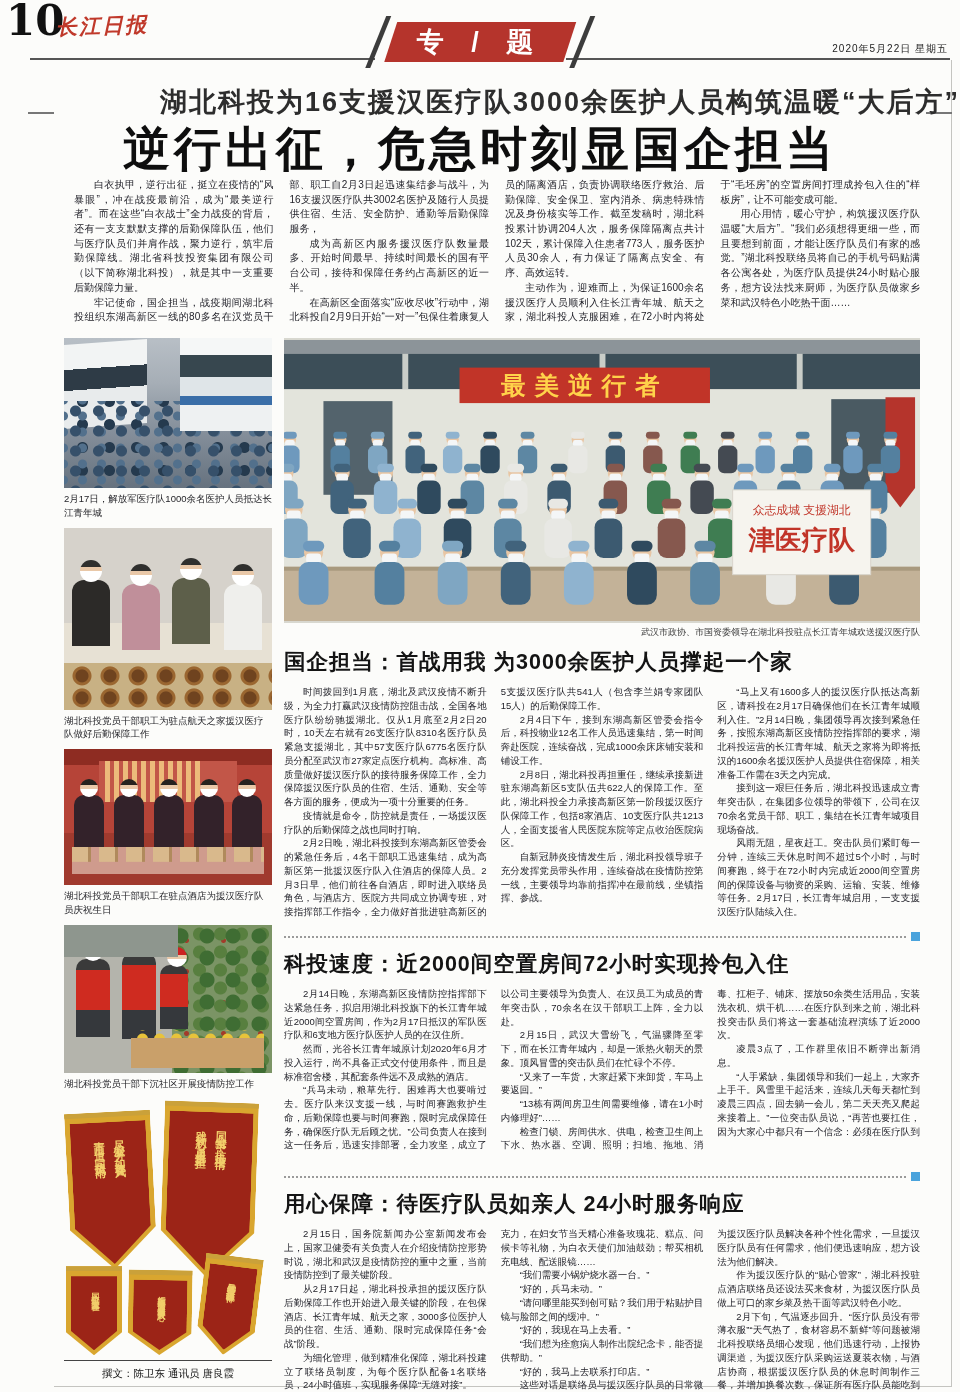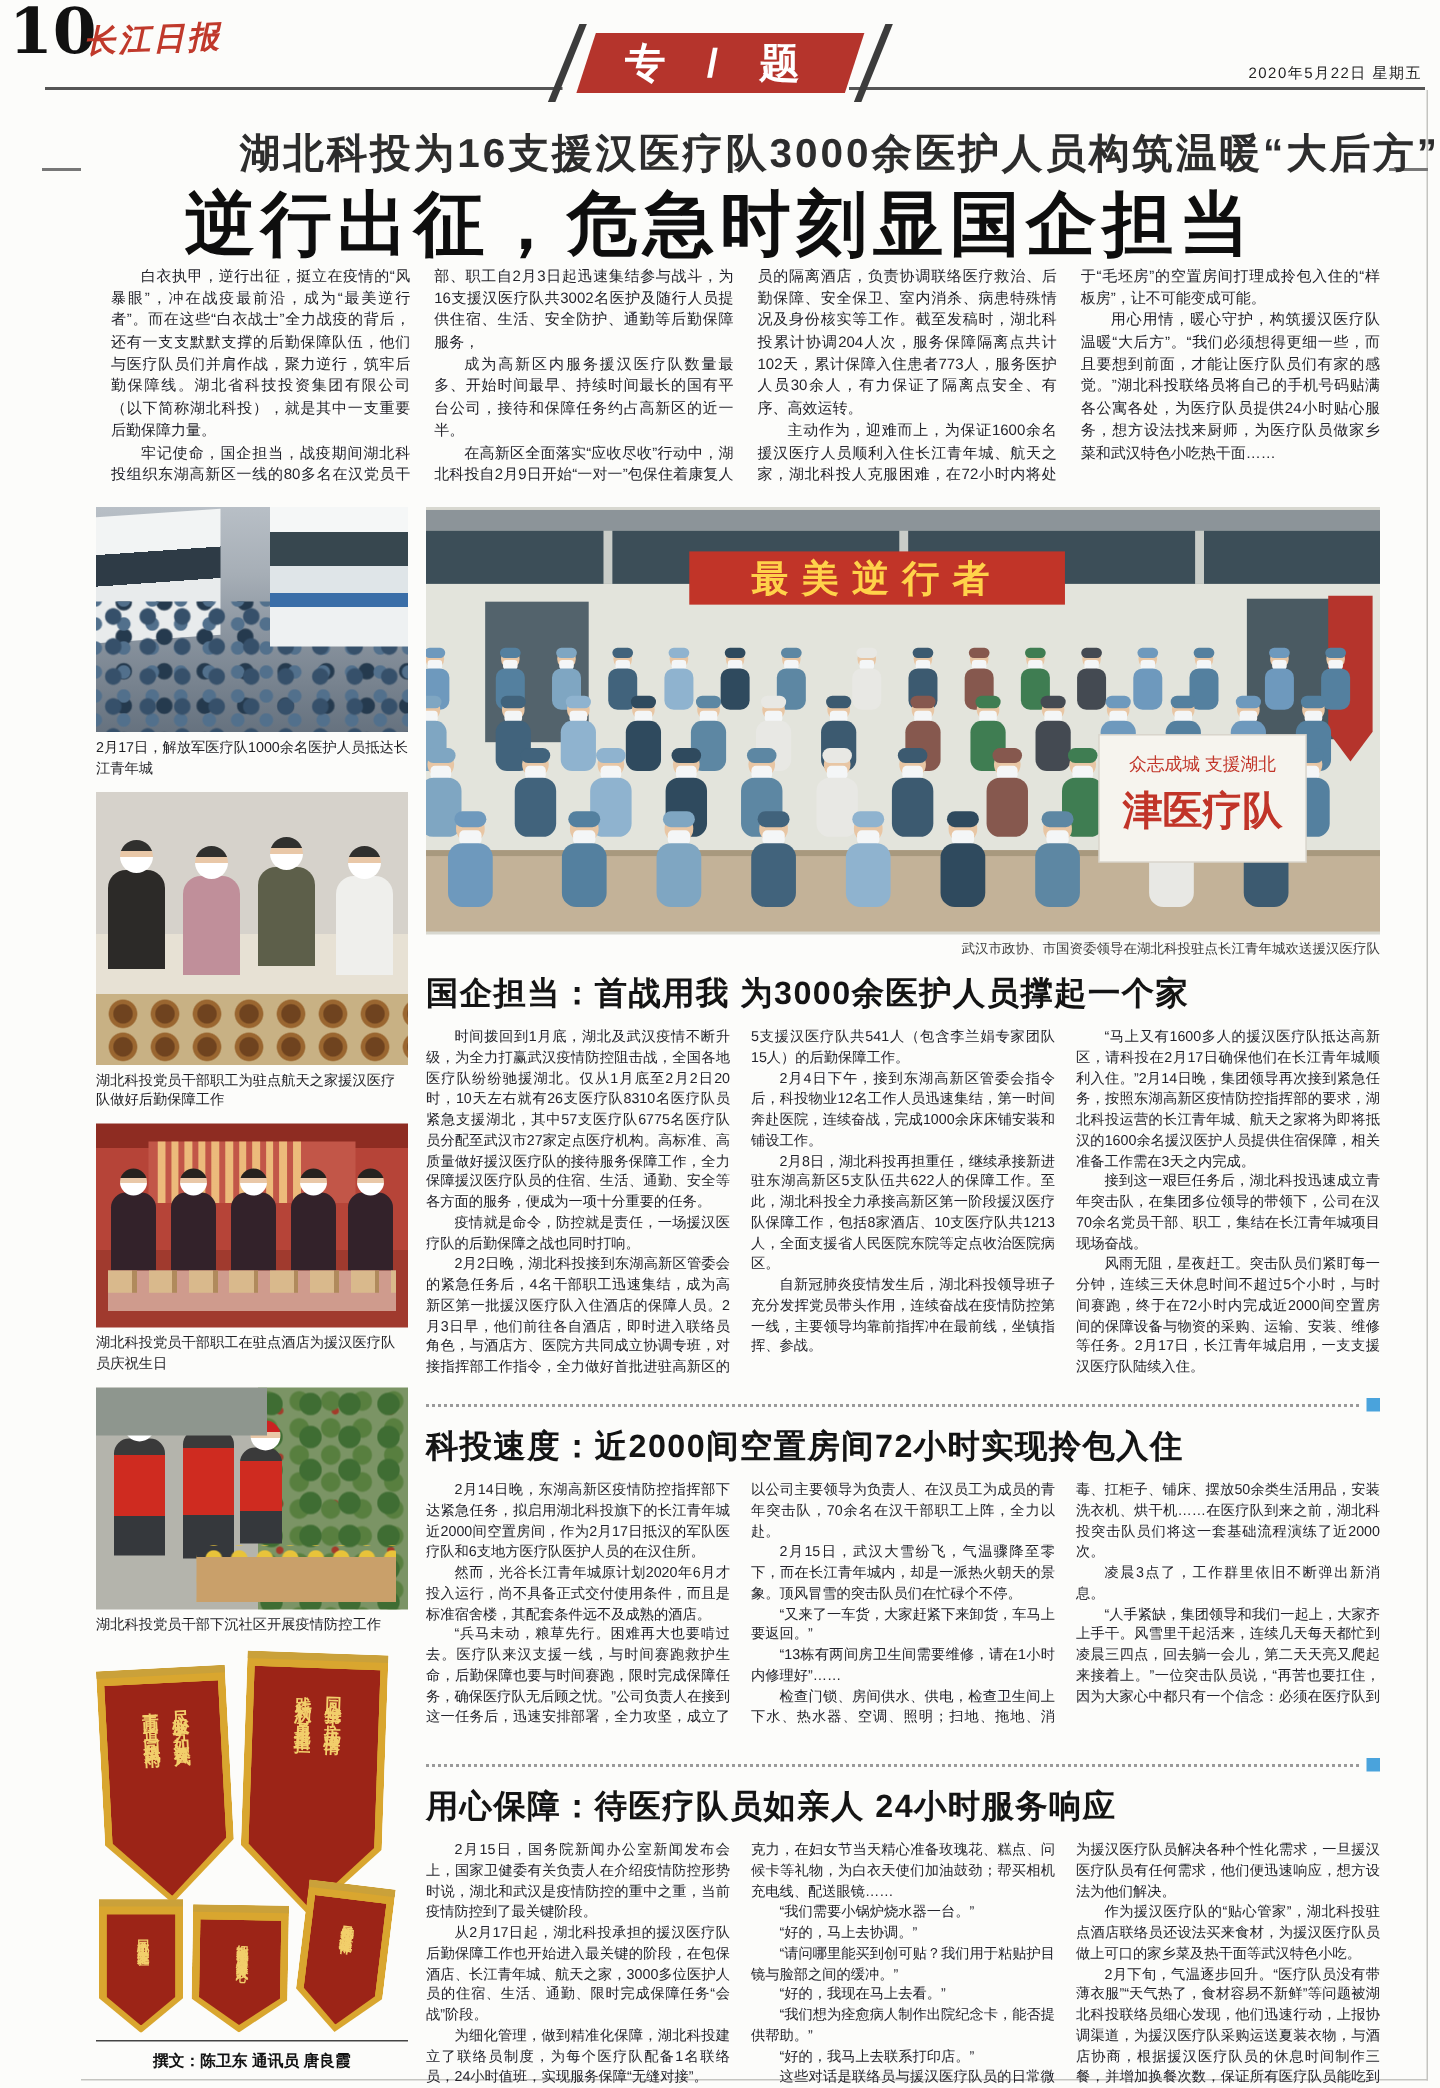--- a/index.html
+++ b/index.html
@@ -106,21 +106,21 @@
   .pa{left:4px;top:14px;width:86px;height:152px;transform:rotate(-3deg);}
   .pb{left:98px;top:4px;width:94px;height:170px;transform:rotate(2deg);}
   .pc{left:2px;top:168px;width:56px;height:84px;}
   .pc .vtext{font-size:8px;letter-spacing:1px;}
   .pd{left:64px;top:172px;width:64px;height:80px;transform:rotate(1deg);}
   .pd .vtext{font-size:8px;letter-spacing:1px;}
   .pe{left:136px;top:158px;width:58px;height:94px;transform:rotate(7deg);}
   .pe .vtext{font-size:9px;letter-spacing:1px;}
 
   .credit{margin-top:10px;border-top:1.5px solid #444;padding-top:6px;text-align:center;
-      font-size:10.5px;font-weight:bold;color:#111;}
+      font-size:10.5px;font-weight:normal;color:#111;}
 
   
   .main-photo{display:block;width:100%;height:285px;background:#d8d8d0;}
   .mp-cap{text-align:right;font-size:9px;color:#3a3a3a;margin:3px 0 6px;}
   .sec-title{font-size:21.5px;font-weight:800;color:#141414;letter-spacing:1px;margin:8px 0 9px;}
   .sec-body{column-count:3;column-gap:14px;overflow:hidden;font-size:9.5px;line-height:1.45;text-align:justify;}
   .sb1{height:238px;}
   .sb2{height:176px;}
   .sb3{height:196px;}
   .divider{display:flex;align-items:center;margin:9px 0 2px;}
@@ -595,21 +595,21 @@
       <div class="sq"></div>
     </div>
 
     <div class="sec-title">用心保障：待医疗队员如亲人 24小时服务响应</div>
     <div class="sec-body sb3">
       <p>2月15日，国务院新闻办公室新闻发布会上，国家卫健委有关负责人在介绍疫情防控形势时说，湖北和武汉是疫情防控的重中之重，当前疫情防控到了最关键阶段。</p>
       <p>从2月17日起，湖北科投承担的援汉医疗队后勤保障工作也开始进入最关键的阶段，在包保酒店、长江青年城、航天之家，3000多位医护人员的住宿、生活、通勤、限时完成保障任务“会战”阶段。</p>
       <p>为细化管理，做到精准化保障，湖北科投建立了联络员制度，为每个医疗队配备1名联络员，24小时值班，实现服务保障“无缝对接”。</p>
       <p>为医疗队员过集体生日、定制生日蛋糕、准备生日餐；元宵节、情人节买来汤圆、饺子、巧克力，在妇女节当天精心准备玫瑰花、糕点、问候卡等礼物，为白衣天使们加油鼓劲；帮买相机充电线、配送眼镜……</p>
       <p>“我们需要小锅炉烧水器一台。”</p>
-      <p>“好的，马上去协调。”</p>
+      <p>“好的，兵马未动。”</p>
       <p>“请问哪里能买到创可贴？我们用于粘贴护目镜与脸部之间的缓冲。”</p>
       <p>“好的，我现在马上去看。”</p>
       <p>“我们想为痊愈病人制作出院纪念卡，能否提供帮助。”</p>
       <p>“好的，我马上去联系打印店。”</p>
       <p>这些对话是联络员与援汉医疗队员的日常微信对话内容。他们除了为援汉医疗队员协调出行车辆、保障日常饮食、配送各类物资之外，还会为援汉医疗队员解决各种个性化需求，一旦援汉医疗队员有任何需求，他们便迅速响应，想方设法为他们解决。</p>
       <p>作为援汉医疗队的“贴心管家”，湖北科投驻点酒店联络员还设法买来食材，为援汉医疗队员做上可口的家乡菜及热干面等武汉特色小吃。</p>
       <p>2月下旬，气温逐步回升。“医疗队员没有带薄衣服”“天气热了，食材容易不新鲜”等问题被湖北科投联络员细心发现，他们迅速行动，上报协调渠道，为援汉医疗队采购运送夏装衣物，与酒店协商，根据援汉医疗队员的休息时间制作三餐，并增加换餐次数，保证所有医疗队员能吃到新鲜可口的饭菜，尽早全力为援汉医疗队员提供全方位服务保障，让身在异乡奋战的他们，感受到家人般的温暖。</p>
 
     </div>
   </div>

